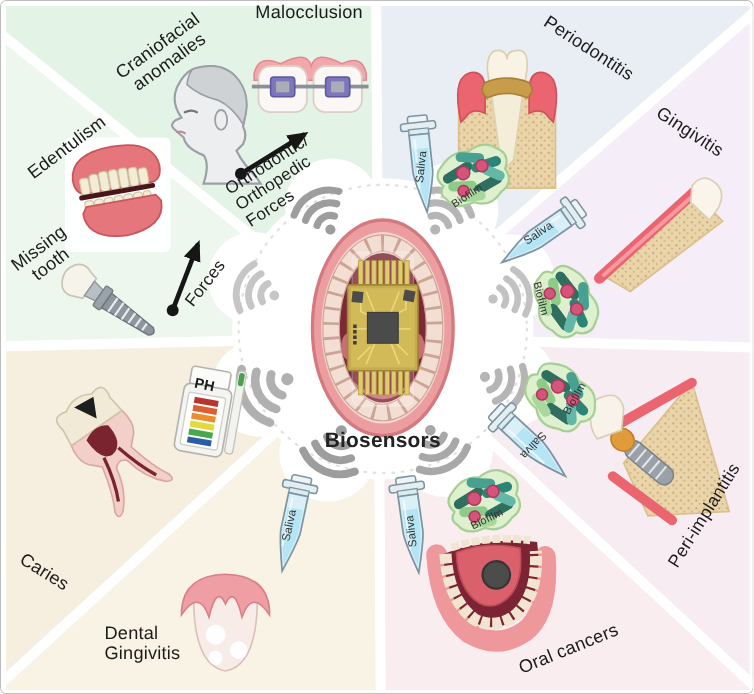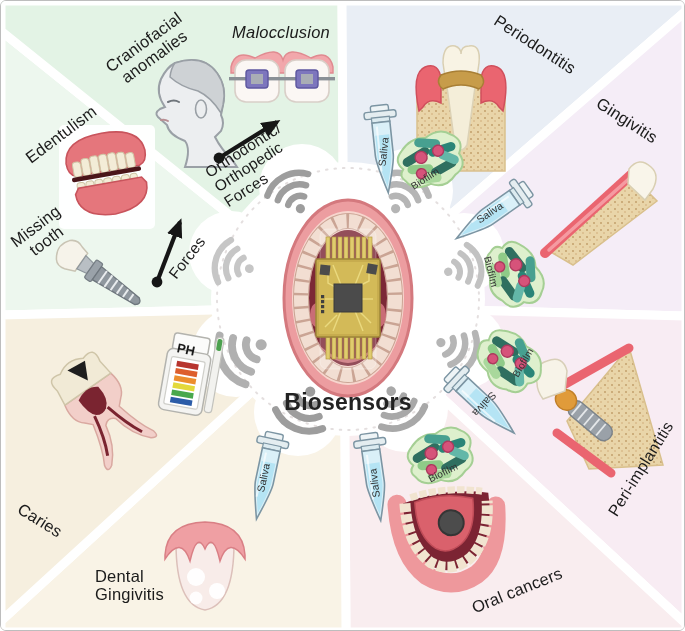--- a/index.html
+++ b/index.html
@@ -6,21 +6,21 @@
   .stage{
     position:relative;width:685px;height:631px;overflow:hidden;
     background:#ffffff;border:1px solid #bdbdbd;border-radius:6px;box-sizing:border-box;
     font-family:"Liberation Sans", sans-serif;
   }
   .stage svg.art{position:absolute;left:0;top:0;}
   .lbl{
     position:absolute;color:#1b1b1b;text-align:center;line-height:1.12;
     transform-origin:50% 50%;letter-spacing:.2px;font-size:16.5px;white-space:normal;
   }
-  .lbl.big{font-size:23px;font-weight:bold;color:#222;}
+  .lbl.big{font-size:19px;font-weight:bold;color:#222;}
   .lbl.sm{font-size:10.5px;color:#333;letter-spacing:.1px;}
   .lbl.xs{font-size:10px;color:#333;}
   .lbl.nowrap{white-space:nowrap;}
   .lbl.left{text-align:left;}
   .lbl.bold13{font-size:13px;font-weight:bold;}
 </style>
 </head>
 <body>
 
 <div class="stage">
@@ -312,21 +312,21 @@
   <use href="#tube" transform="translate(463,357) rotate(-47 20 47)"></use>
   <use href="#tube" transform="translate(354,432) rotate(-8 20 47)"></use>
   <use href="#tube" transform="translate(244,431) rotate(12 20 47)"></use>
 
   <use href="#biofilm" transform="translate(387,125) rotate(-12 40 35)"></use>
   <use href="#biofilm" transform="translate(472,236) rotate(72 40 35)"></use>
   <use href="#biofilm" transform="translate(466,323) rotate(52 40 35)"></use>
   <use href="#biofilm" transform="translate(397,421) rotate(-12 40 35)"></use>
 </svg>
 
-<div class="lbl nowrap" style="left:213px;top:22px;width:134px;font-style:italic;">Malocclusion</div>
+<div class="lbl nowrap" style="left:213px;top:1px;width:134px;">Malocclusion</div>
 <div class="lbl" style="left:89px;top:30px;width:118px;transform:rotate(-36deg);">Craniofacial anomalies</div>
 <div class="lbl nowrap" style="left:10px;top:124px;width:100px;transform:rotate(-37deg);">Edentulism</div>
 <div class="lbl" style="left:8px;top:214px;width:64px;transform:rotate(-37deg);">Missing tooth</div>
 <div class="lbl left" style="left:207px;top:134px;width:100px;font-size:15.5px;transform:rotate(-33deg);">Orthodontic/ Orthopedic Forces</div>
 <div class="lbl nowrap" style="left:156px;top:248px;width:60px;font-size:15.5px;transform:rotate(-52deg);">Forces</div>
 <div class="lbl nowrap" style="left:472px;top:34px;width:124px;transform:rotate(33deg);">Periodontitis</div>
 <div class="lbl nowrap" style="left:578px;top:110px;width:96px;transform:rotate(33deg);">Gingivitis</div>
 <div class="lbl nowrap" style="left:558px;top:459px;width:164px;font-size:16px;transform:rotate(-58deg);">Peri-implantitis</div>
 <div class="lbl nowrap" style="left:452px;top:580px;width:128px;transform:rotate(-22deg);">Oral cancers</div>
 <div class="lbl nowrap" style="left:6px;top:510px;width:66px;transform:rotate(32deg);">Caries</div>

